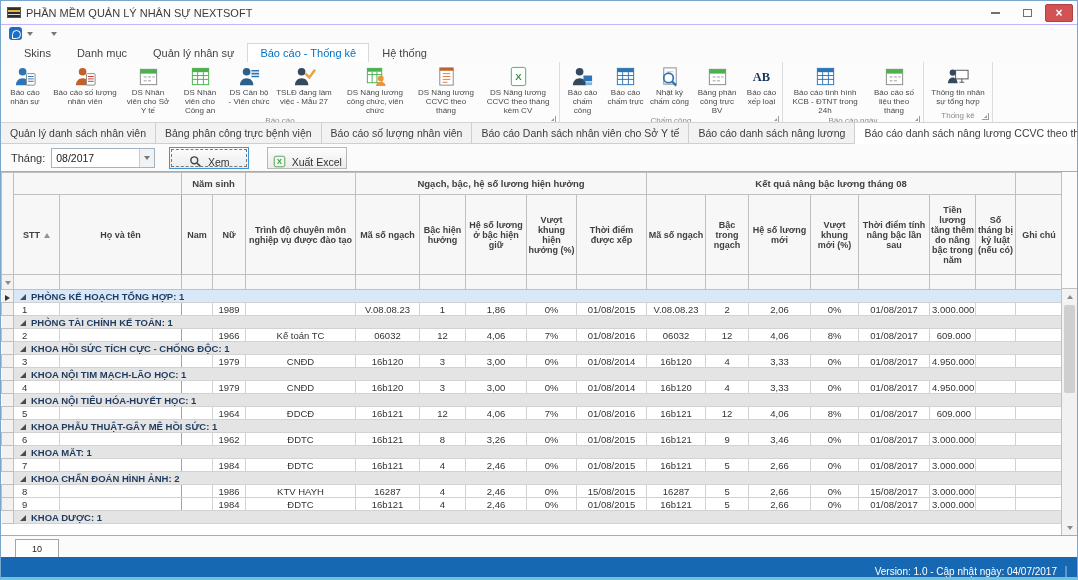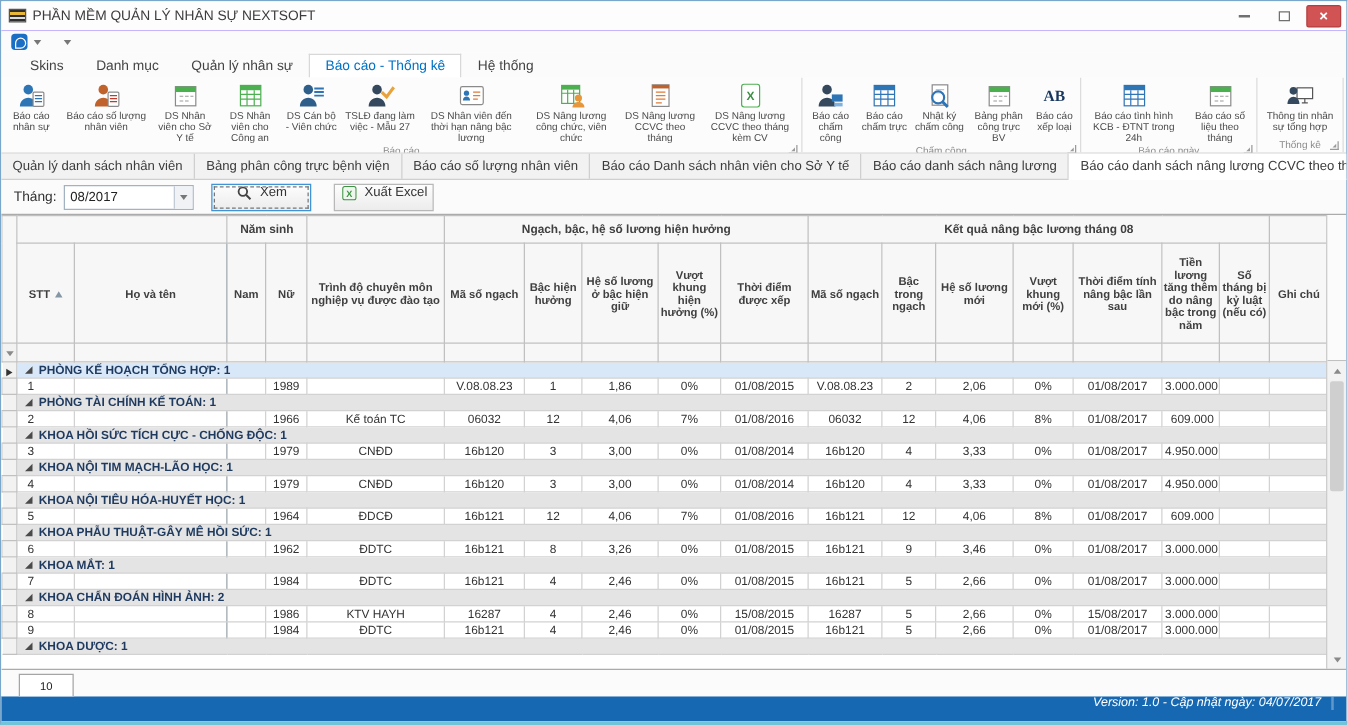--- a/index.html
+++ b/index.html
@@ -43,21 +43,21 @@
   .dtabs { height:21px; background:#f2f2f2; border-bottom:1px solid #cfcfcf; display:flex; align-items:stretch; flex:none; }
   .dtab { font-size:10.5px; color:#3c3c3c; padding:4px 9px 0; border-right:1px solid #cfcfcf; cursor:default; white-space:nowrap;text-align:right; }
   .dtab.active { background:#fff; border-bottom:1px solid #fff; margin-bottom:-1px; }
 
   
   .toolbar { height:27px; background:#fbfbfb; display:flex; align-items:center; gap:6px; padding-left:10px; flex:none; }
   .tb-label { font-size:11px; color:#333; }
   .combo { width:104px; height:20px; border:1px solid #a3b2c1; background:#fff; display:flex; align-items:center; }
   .combo .cval { flex:1; font-size:10.5px; color:#222; padding-left:4px; }
   .combo .cbtn { width:15px; height:100%; border-left:1px solid #c3ccd6; background:#f0f2f5; display:flex; align-items:center; justify-content:center; }
-  .btn { height:22px; display:flex; align-items:flex-start; justify-content:center; gap:6px; font-size:10.5px; color:#333; background:linear-gradient(#fdfdfd,#ececec); border:1px solid #b8b8b8; cursor:default; }
+  .btn { height:22px; display:flex; align-items:flex-end; justify-content:center; gap:6px; font-size:10.5px; color:#333; background:linear-gradient(#fdfdfd,#ececec); border:1px solid #b8b8b8; cursor:default; }
   .btn.primary { width:80px; border:1px solid #3f94d8; outline:1px dashed #777; outline-offset:-3px; margin-left:8px; }
   .btn.excel { width:80px; margin-left:12px; }
 
   
   .grid { flex:1; position:relative; border-top:1px solid #ababab; overflow:hidden; background:#fff; }
   table.dg { border-collapse:collapse; table-layout:fixed; width:1061px; }
   .dg th, .dg td { border:1px solid #d2d2d2; overflow:hidden; }
   .dg thead th { background:#f7f7f7; border-color:#c0c0c0; color:#404040; font-weight:bold; }
   .band-row th { height:22px; font-size:9.5px; }
   .head-row th { height:80px; font-size:9px; text-align:center; vertical-align:middle; padding:0 1px; line-height:10px; }
@@ -88,21 +88,21 @@
   .vs-track { flex:1; background:#f1f1f1; position:relative; }
   .vs-thumb { position:absolute; top:1px; left:2px; right:2px; height:88px; background:#cfcfcf; border-radius:2px; }
 
   
   .grid-footer { position:absolute; left:0; right:0; bottom:0; height:22px; background:#fbfbfb; border-top:1px solid #ababab; }
   .sum-box { position:absolute; top:3px; height:20px; border:1px solid #a5a5a5; background:#fff; font-size:9px; color:#222; display:flex; align-items:center; justify-content:center; }
   .sum-count { left:14px; width:44px; }
   .sum-total { left:874px; width:47px;margin-top:32px; }
 
   
-  .statusbar { height:20px; background:#1668b3; flex:none; display:flex; align-items:flex-start; justify-content:flex-end; padding-right:10px;font-style:italic; }
+  .statusbar { height:20px; background:#1668b3; flex:none; display:flex; align-items:flex-end; justify-content:flex-end; padding-right:10px; }
   .statusbar .ver { color:#fff; font-size:10px; border-right:2px solid #5e97cd; padding-right:8px; }
 
   svg { display:block; }
 </style>
 </head>
 <body>
 
 <div class="window">
 
   <div class="titlebar">
@@ -191,31 +191,20 @@
      </div>
           <div class="ritem" style="width:64px">
        <span class="ric">
               <svg width="23" height="23" viewBox="0 0 24 24">
                 <circle cx="9" cy="7" r="4" fill="#34495e"></circle>
                 <path d="M2 21c0-4.4 3-7.3 7-7.3s7 2.9 7 7.3z" fill="#34495e"></path>
                 <path d="M13 9l4 4 6-8" stroke="#e8a33d" stroke-width="2.6" fill="none"></path>
               </svg>
             </span>
        <span class="rlab">TSLĐ đang làm việc - Mẫu 27</span>
-     </div>
-          <div class="ritem" style="width:82px">
-       <span class="ric">
-              <svg width="23" height="23" viewBox="0 0 24 24">
-                <rect x="2.5" y="4.5" width="19" height="15" rx="1.5" fill="#fff" stroke="#8a8a8a"></rect>
-                <circle cx="7.5" cy="10" r="2.2" fill="#2e75b6"></circle>
-                <path d="M4.5 16c0-2 1.4-3.2 3-3.2s3 1.2 3 3.2z" fill="#2e75b6"></path>
-                <path d="M13 9h6M13 12h6M13 15h4" stroke="#e07b39"></path>
-              </svg>
-            </span>
-       <span class="rlab">DS Nhân viên đến thời hạn nâng bậc lương</span>
      </div>
           <div class="ritem" style="width:78px">
        <span class="ric">
               <svg width="23" height="23" viewBox="0 0 24 24">
                 <rect x="3.5" y="3.5" width="15" height="15" fill="#fff" stroke="#4caf50"></rect>
                 <rect x="3.5" y="3.5" width="15" height="3.5" fill="#4caf50"></rect>
                 <path d="M3.5 10h15M8.5 7v11.5M13.5 7v11.5" stroke="#4caf50" fill="none"></path>
                 <circle cx="17.5" cy="14" r="3" fill="#e8963c"></circle>
                 <path d="M12.5 22c0-2.8 2.2-4.6 5-4.6s5 1.8 5 4.6z" fill="#e8963c"></path>
               </svg>

